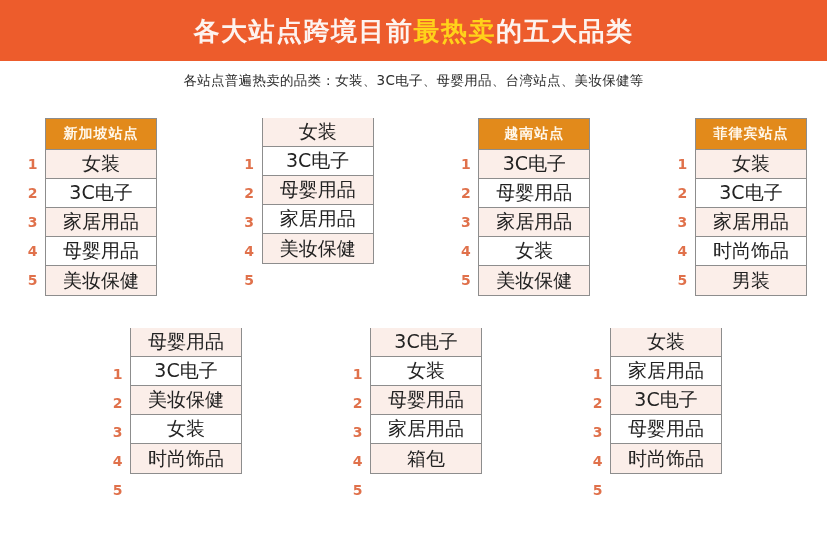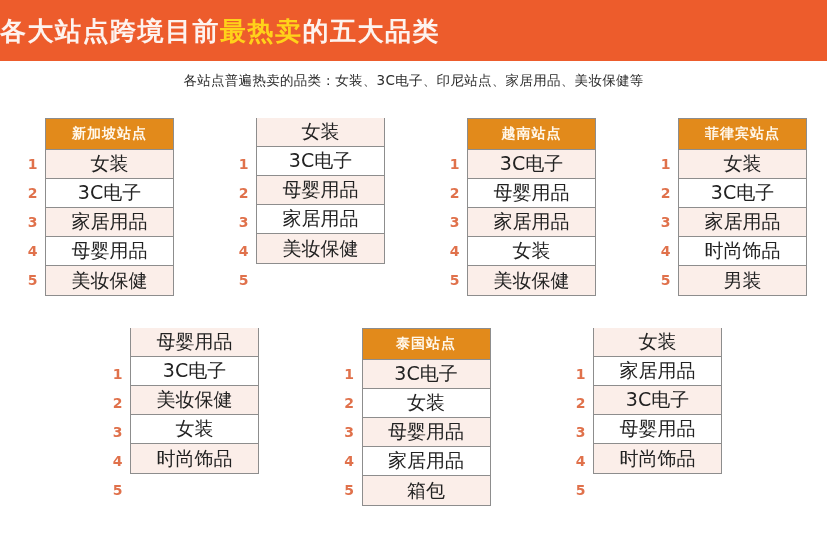--- a/index.html
+++ b/index.html
@@ -20,21 +20,21 @@
 
   
   .banner {
     position: absolute;
     left: 0; top: 0;
     width: 827px;
     height: 61px;
     background: #ed5c2c;
     display: flex;
     align-items: center;
-    justify-content: flex-start;
+    justify-content: center;
   }
   .banner-title {
     font-size: 26px;
     font-weight: bold;
     color: #fdf3ef;
     letter-spacing: 1.5px;
     white-space: nowrap;
     line-height: 1;
     font-family: "DejaVu Sans", "Liberation Sans", sans-serif;
   }
@@ -88,21 +88,21 @@
     height: 29px;
     line-height: 29px;
     text-align: center;
     font-size: 14px;
     font-weight: bold;
     color: #e0714b;
     font-family: "DejaVu Sans", "Liberation Sans", sans-serif;
   }
 
   .card {
-    width: 129px;
+    width: 112px;
     border: 1px solid #8d8d8d;
     border-top: none;
     background: #737373;
   }
 
   .card-header {
     height: 32px;
     background: #e28a1b;
     border: 1px solid #8d8d8d;
     border-bottom: 1px solid #8d8d8d;
@@ -137,21 +137,21 @@
 <body>
 
 <div id="page">
 
   <div class="banner">
     <div class="banner-title">
       <span>各大站点跨境目前</span><span class="hl">最热卖</span><span>的五大品类</span>
     </div>
   </div>
 
-  <div class="subtitle">各站点普遍热卖的品类：女装、3C电子、印尼站点、家居用品、美妆保健等</div>
+  <div class="subtitle">各站点普遍热卖的品类：女装、3C电子、母婴用品、台湾站点、美妆保健等</div>
 
   <div class="row row-top">
 
     <div class="card-unit">
       <div class="rank-col">
         <div class="rank">1</div>
         <div class="rank">2</div>
         <div class="rank">3</div>
         <div class="rank">4</div>
         <div class="rank">5</div>
@@ -242,21 +242,20 @@
 
     <div class="card-unit">
       <div class="rank-col">
         <div class="rank">1</div>
         <div class="rank">2</div>
         <div class="rank">3</div>
         <div class="rank">4</div>
         <div class="rank">5</div>
       </div>
       <div class="card">
-        <div class="card-header">泰国站点</div>
         <div class="cat-row odd">3C电子</div>
         <div class="cat-row even">女装</div>
         <div class="cat-row odd">母婴用品</div>
         <div class="cat-row even">家居用品</div>
         <div class="cat-row odd">箱包</div>
       </div>
     </div>
 
     <div class="card-unit">
       <div class="rank-col">

